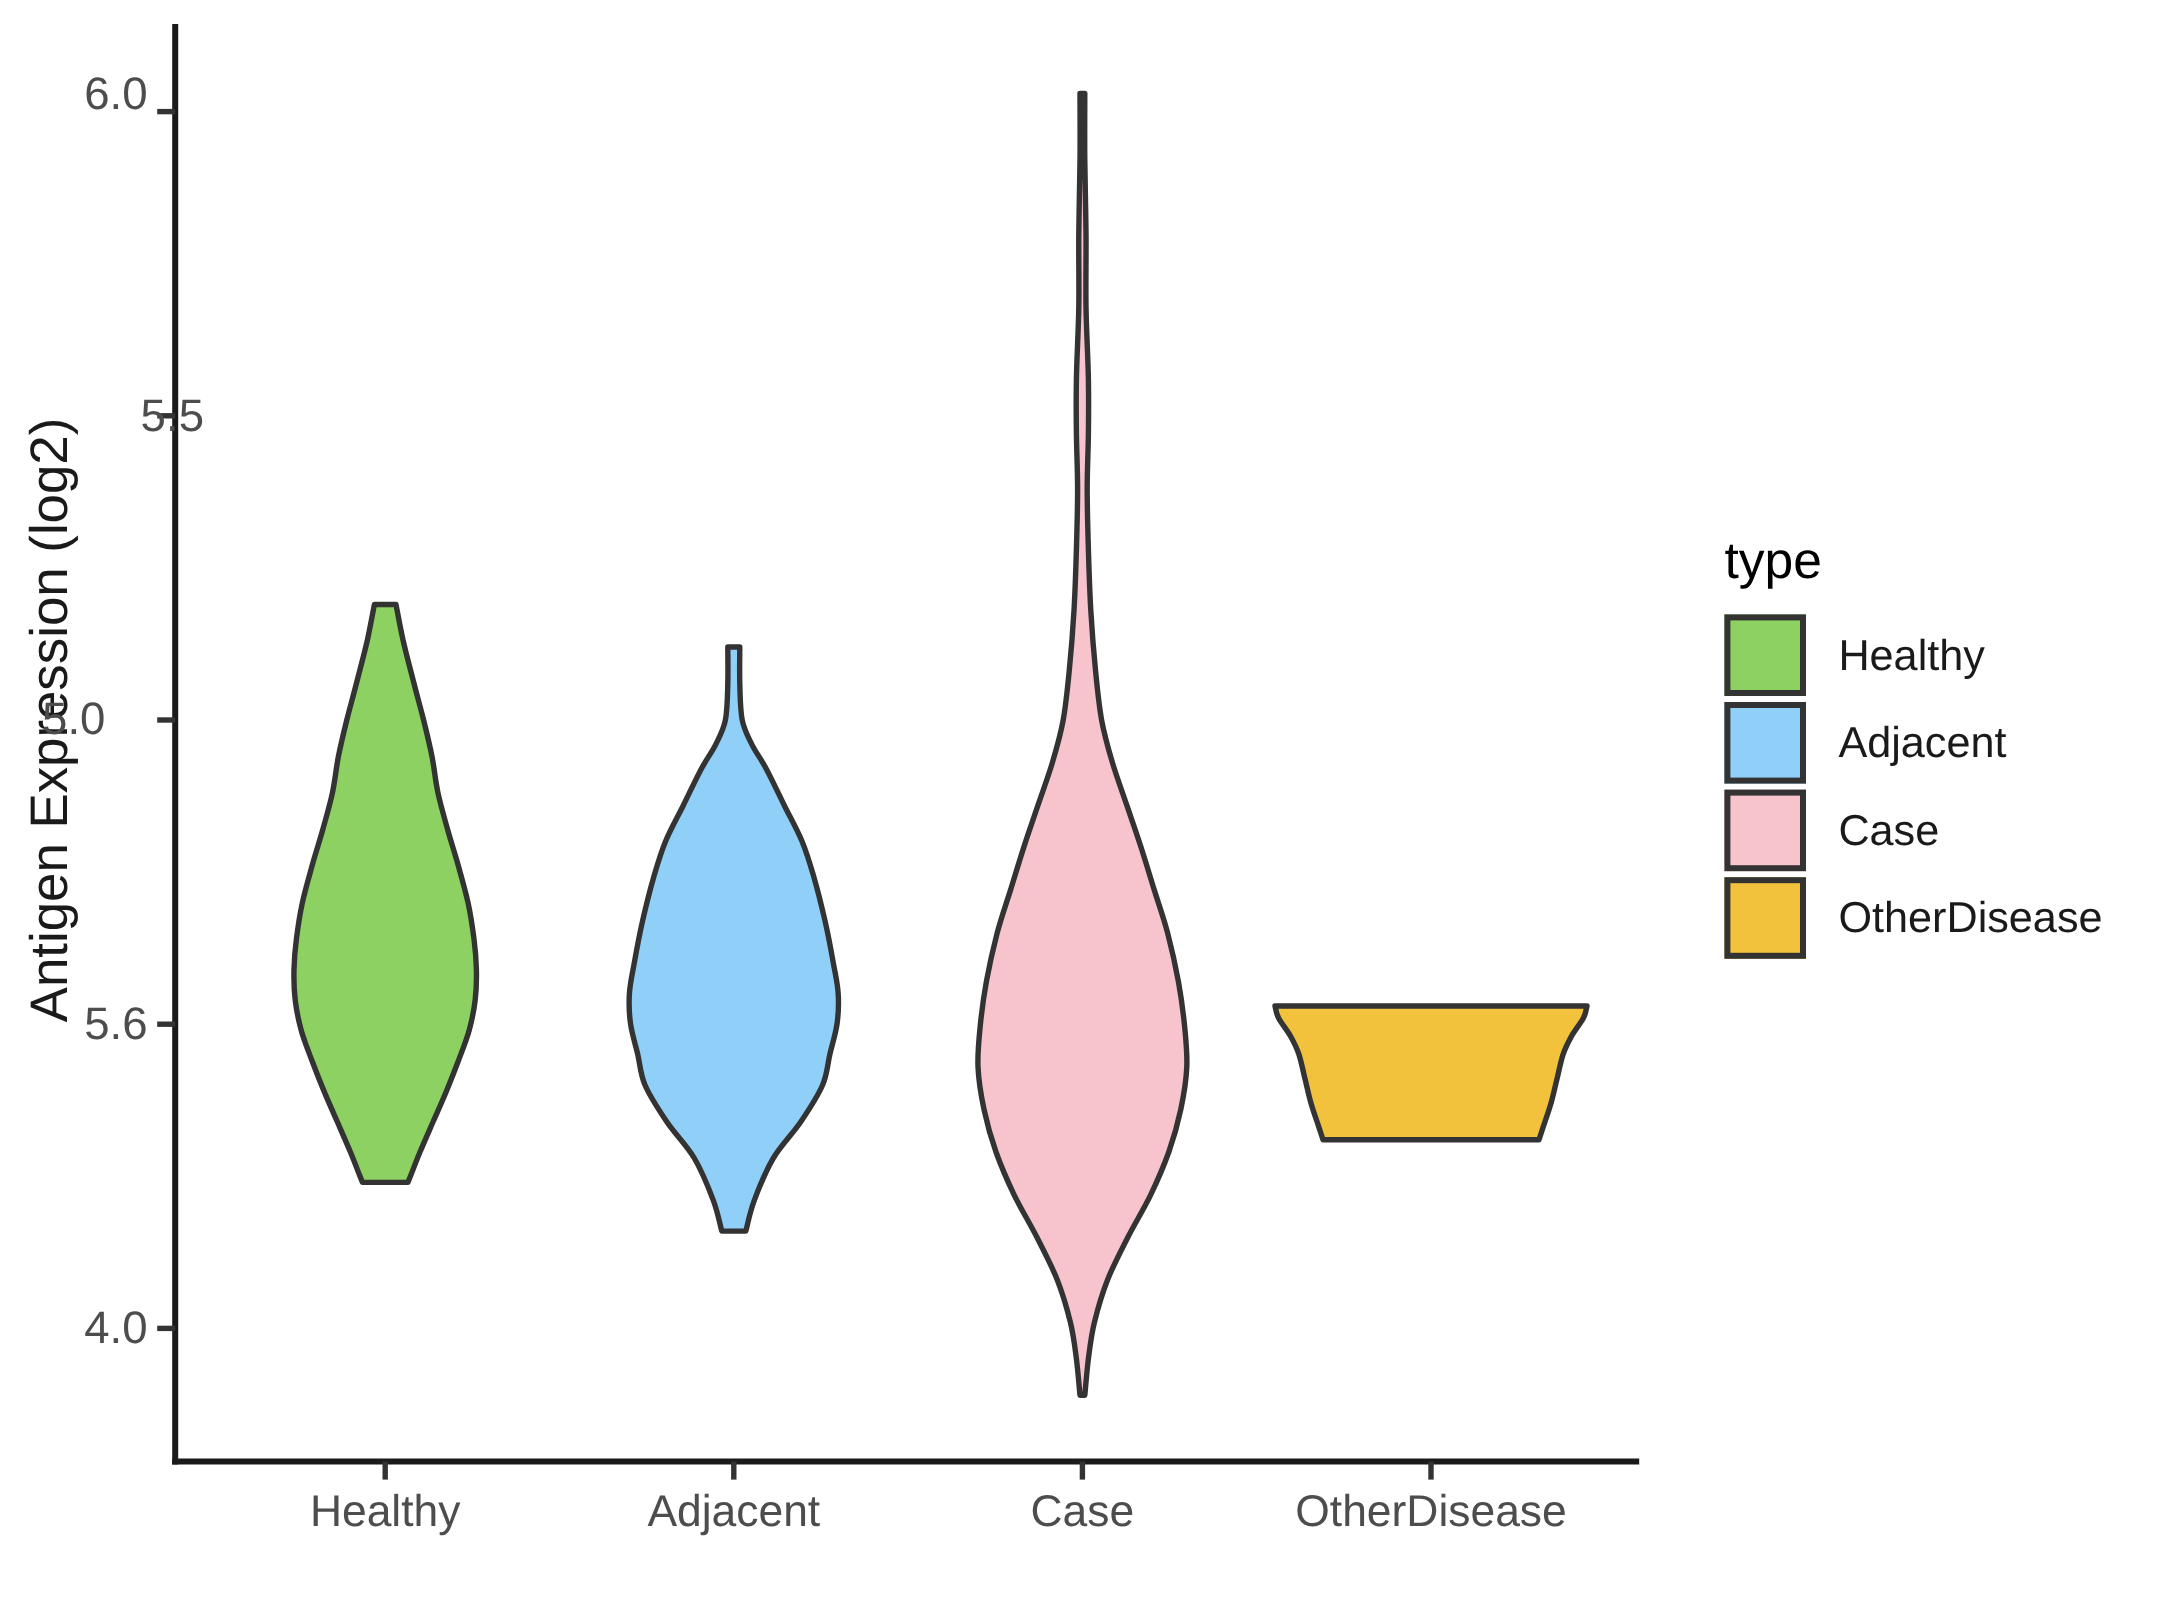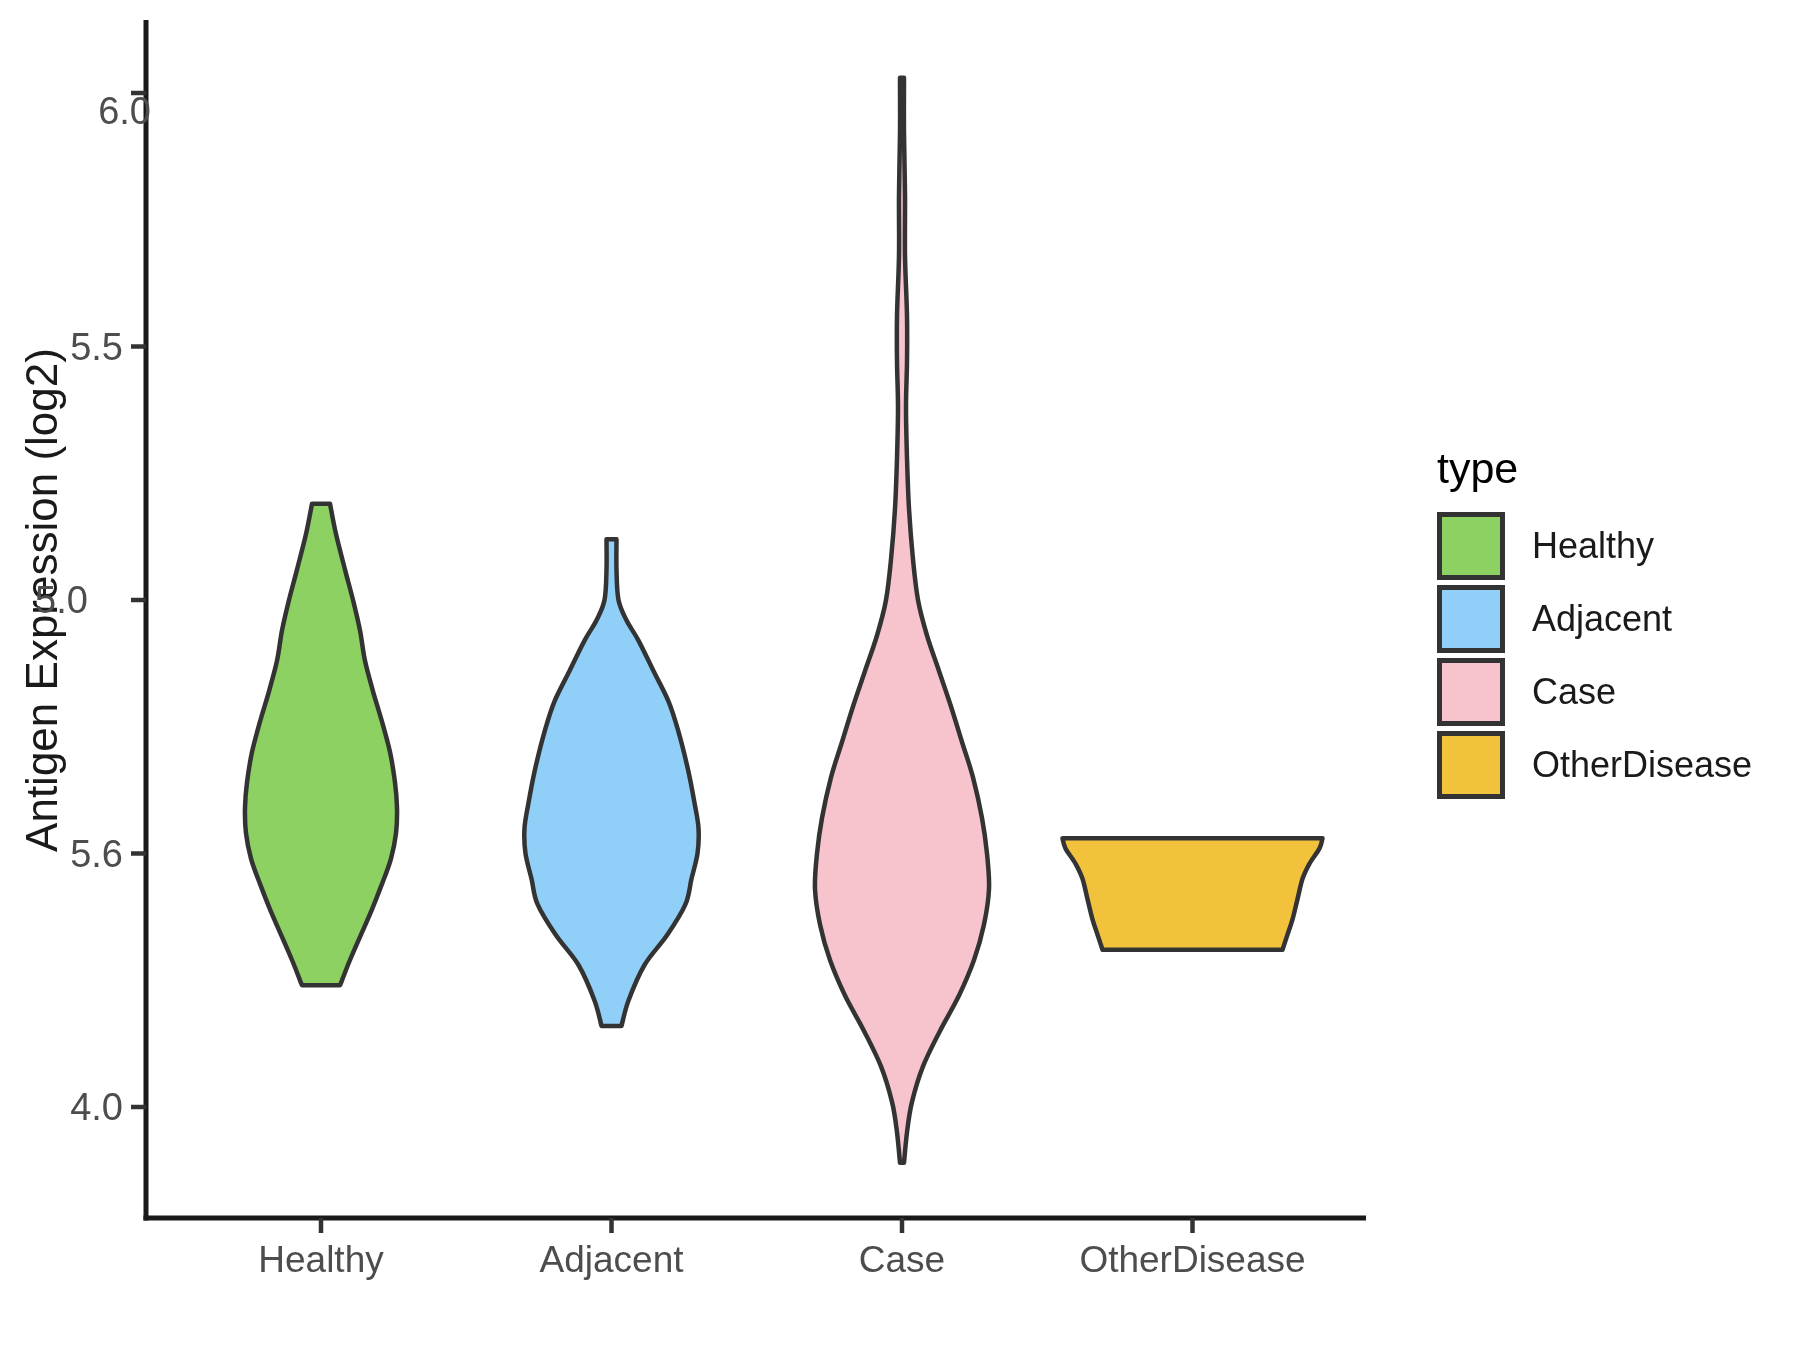--- a/index.html
+++ b/index.html
@@ -62,22 +62,22 @@
       <path d="M904.0,77.8C904.0,87.1 903.8,114.1 904.0,133.6C904.2,153.0 904.8,174.1 905.0,194.4C905.2,214.7 904.7,235.0 905.0,255.2C905.3,275.5 906.7,298.3 907.0,316.1C907.3,333.8 907.2,346.5 907.0,361.7C906.8,376.9 906.0,391.3 906.0,407.3C906.0,423.4 906.5,441.1 907.0,458.0C907.5,474.9 908.0,491.8 909.0,508.7C910.0,525.6 911.5,544.2 913.0,559.4C914.5,574.6 915.7,587.3 918.0,600.0C920.3,612.7 923.5,623.7 927.0,635.5C930.5,647.3 935.0,659.1 939.0,671.0C943.0,682.8 947.2,694.6 951.0,706.5C954.8,718.3 958.3,730.1 962.0,742.0C965.7,753.8 969.7,764.8 973.0,777.4C976.3,790.1 979.7,805.3 982.0,818.0C984.3,830.7 985.8,841.7 987.0,853.5C988.2,865.3 989.5,877.2 989.0,889.0C988.5,900.8 986.5,912.6 984.0,924.5C981.5,936.3 978.2,948.1 974.0,960.0C969.8,971.8 964.7,983.6 959.0,995.5C953.3,1007.3 946.0,1019.1 940.0,1030.9C934.0,1042.8 927.7,1054.6 923.0,1066.4C918.3,1078.3 914.7,1090.9 912.0,1101.9C909.3,1112.9 908.3,1122.2 907.0,1132.3C905.7,1142.5 904.5,1157.7 904.0,1162.8L900.0,1162.8C899.5,1157.7 898.3,1142.5 897.0,1132.3C895.7,1122.2 894.7,1112.9 892.0,1101.9C889.3,1090.9 885.7,1078.3 881.0,1066.4C876.3,1054.6 870.0,1042.8 864.0,1030.9C858.0,1019.1 850.7,1007.3 845.0,995.5C839.3,983.6 834.2,971.8 830.0,960.0C825.8,948.1 822.5,936.3 820.0,924.5C817.5,912.6 815.5,900.8 815.0,889.0C814.5,877.2 815.8,865.3 817.0,853.5C818.2,841.7 819.7,830.7 822.0,818.0C824.3,805.3 827.7,790.1 831.0,777.4C834.3,764.8 838.3,753.8 842.0,742.0C845.7,730.1 849.2,718.3 853.0,706.5C856.8,694.6 861.0,682.8 865.0,671.0C869.0,659.1 873.5,647.3 877.0,635.5C880.5,623.7 883.7,612.7 886.0,600.0C888.3,587.3 889.5,574.6 891.0,559.4C892.5,544.2 894.0,525.6 895.0,508.7C896.0,491.8 896.5,474.9 897.0,458.0C897.5,441.1 898.0,423.4 898.0,407.3C898.0,391.3 897.2,376.9 897.0,361.7C896.8,346.5 896.7,333.8 897.0,316.1C897.3,298.3 898.7,275.5 899.0,255.2C899.3,235.0 898.8,214.7 899.0,194.4C899.2,174.1 899.8,153.0 900.0,133.6C900.2,114.1 900.0,87.1 900.0,77.8Z" fill="#F7C3CD" stroke="#333333" stroke-width="4.5" stroke-linejoin="round" stroke-linecap="round"></path>
       <path d="M1322.5,838.3C1322.0,840.0 1321.7,844.2 1319.5,848.4C1317.3,852.7 1312.3,858.6 1309.5,863.6C1306.7,868.7 1304.5,872.9 1302.5,878.8C1300.5,884.8 1299.2,892.4 1297.5,899.1C1295.8,905.9 1294.2,913.5 1292.5,919.4C1290.8,925.3 1289.2,929.6 1287.5,934.6C1285.8,939.7 1283.3,947.3 1282.5,949.8L1102.5,949.8C1101.7,947.3 1099.2,939.7 1097.5,934.6C1095.8,929.6 1094.2,925.3 1092.5,919.4C1090.8,913.5 1089.2,905.9 1087.5,899.1C1085.8,892.4 1084.5,884.8 1082.5,878.8C1080.5,872.9 1078.3,868.7 1075.5,863.6C1072.7,858.6 1067.7,852.7 1065.5,848.4C1063.3,844.2 1063.0,840.0 1062.5,838.3Z" fill="#F3C23D" stroke="#333333" stroke-width="4.5" stroke-linejoin="round" stroke-linecap="round"></path>
     </svg>
 
   <div class="y-axis-title" style="left:42px; top:600px;">Antigen Expression (log2)</div>
 
   <div id="ytick-labels">
       <div class="ytick-label" style="top: 1085px;">4.0</div>
       <div class="ytick-label" style="top: 831.5px;">5.6</div>
       <div class="ytick-label" style="top: 578px; text-align: center;">5.0</div>
-      <div class="ytick-label" style="top: 324.5px;">5.5</div>
-      <div class="ytick-label" style="top: 89px; margin-left: 28px;">6.0</div>
+      <div class="ytick-label" style="top: 324.5px; margin-left: 47px;">5.5</div>
+      <div class="ytick-label" style="top: 57px;">6.0</div>
     </div>
   <div id="xtick-labels">
       <div class="xtick-label" style="left: 151px; top: 1238px;">Healthy</div>
       <div class="xtick-label" style="left: 441.5px; top: 1238px;">Adjacent</div>
       <div class="xtick-label" style="left: 732px; top: 1238px;">Case</div>
       <div class="xtick-label" style="left: 1022.5px; top: 1238px;">OtherDisease</div>
     </div>
 
   <div class="legend">
     <div class="legend-title" style="left:1437px; top:444px;">type</div>

